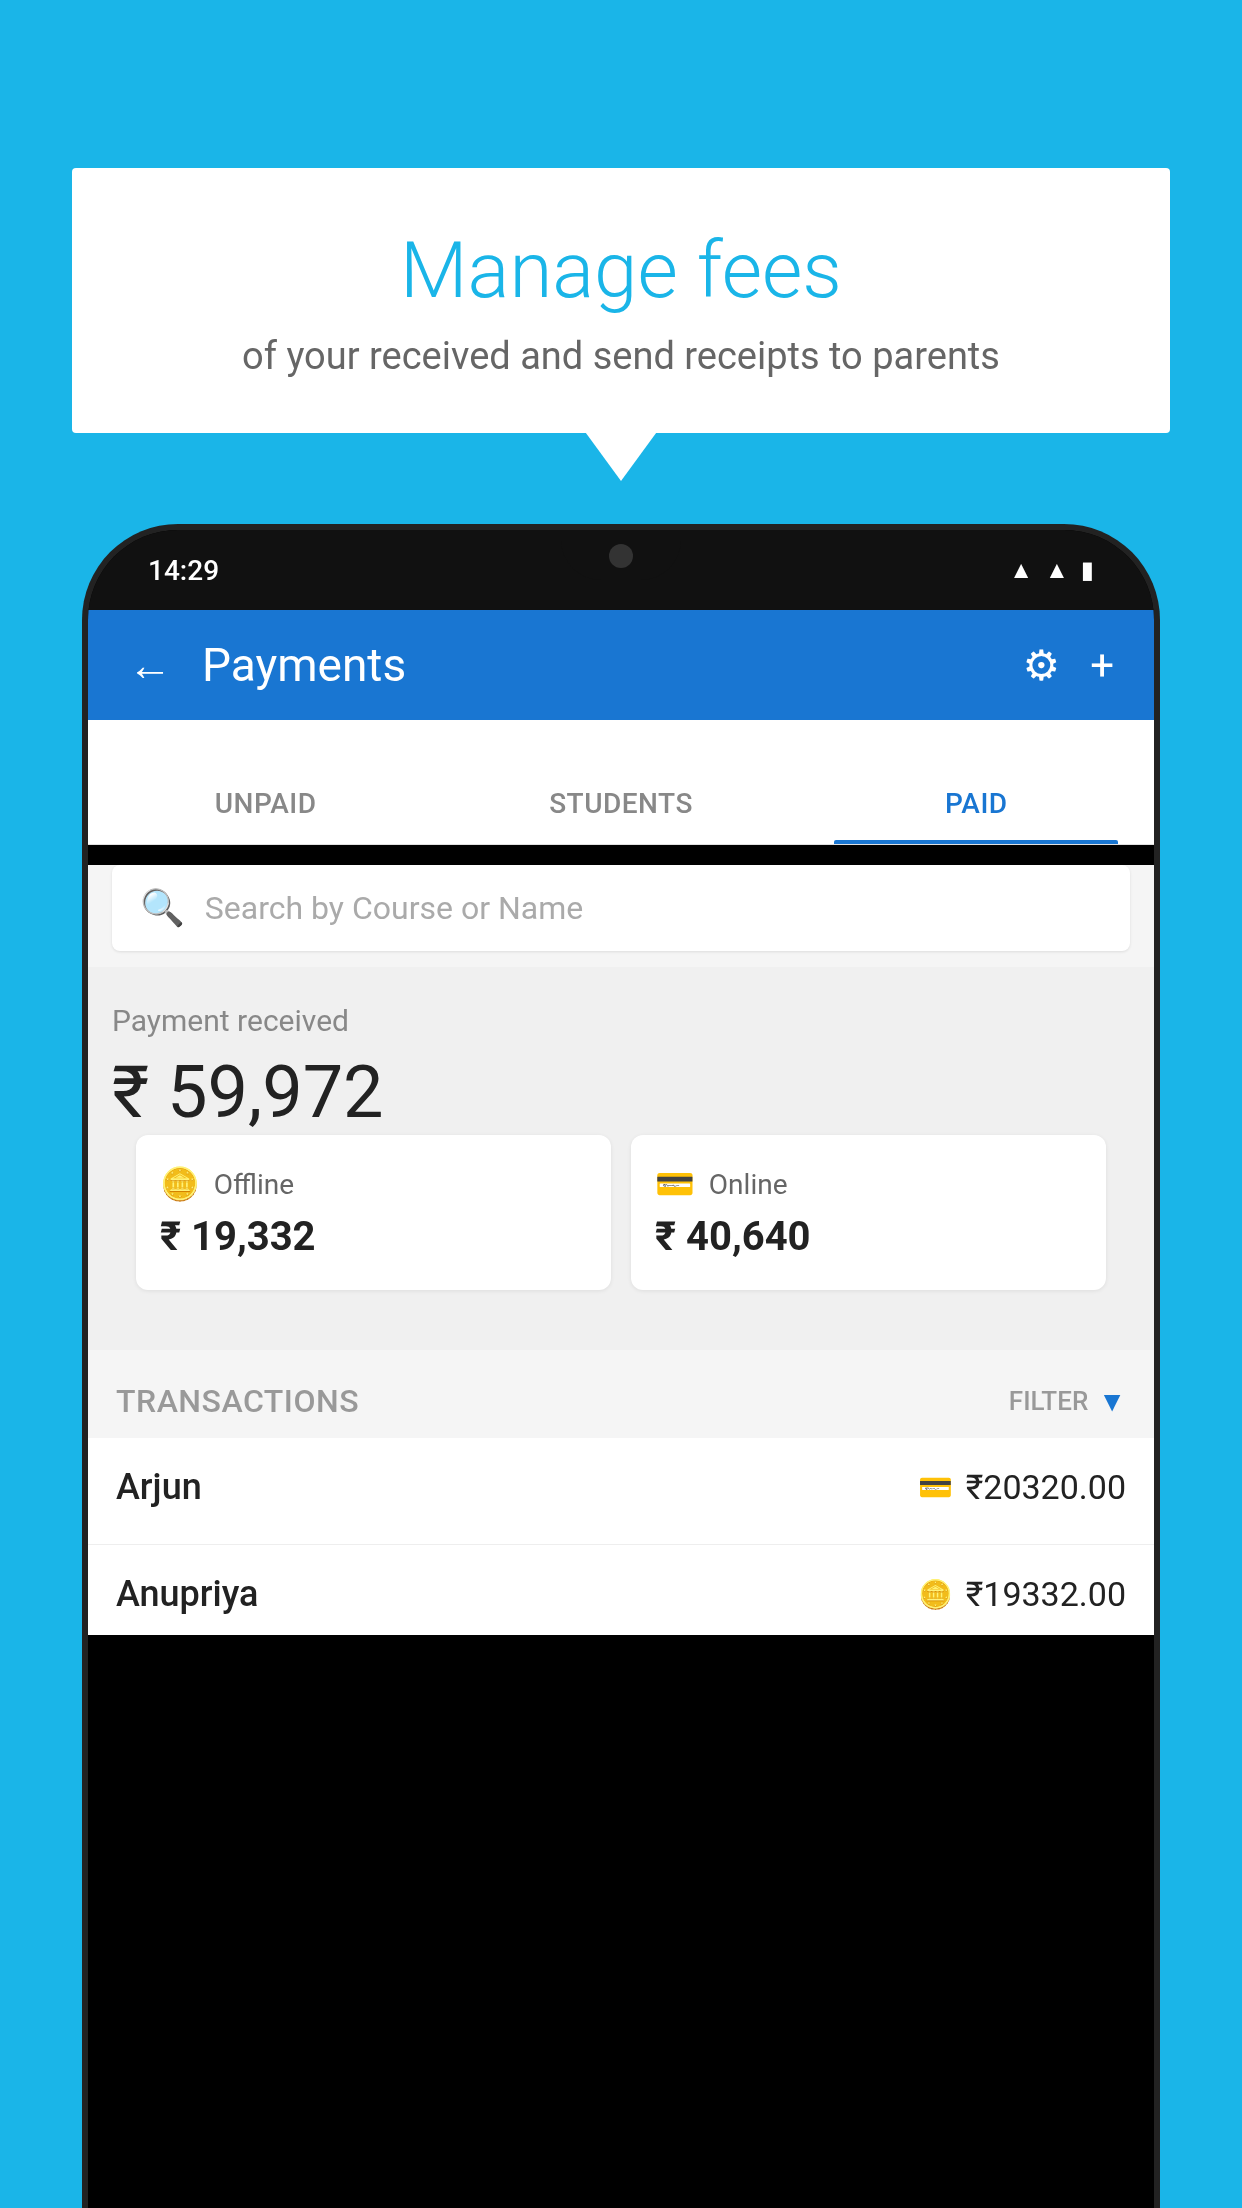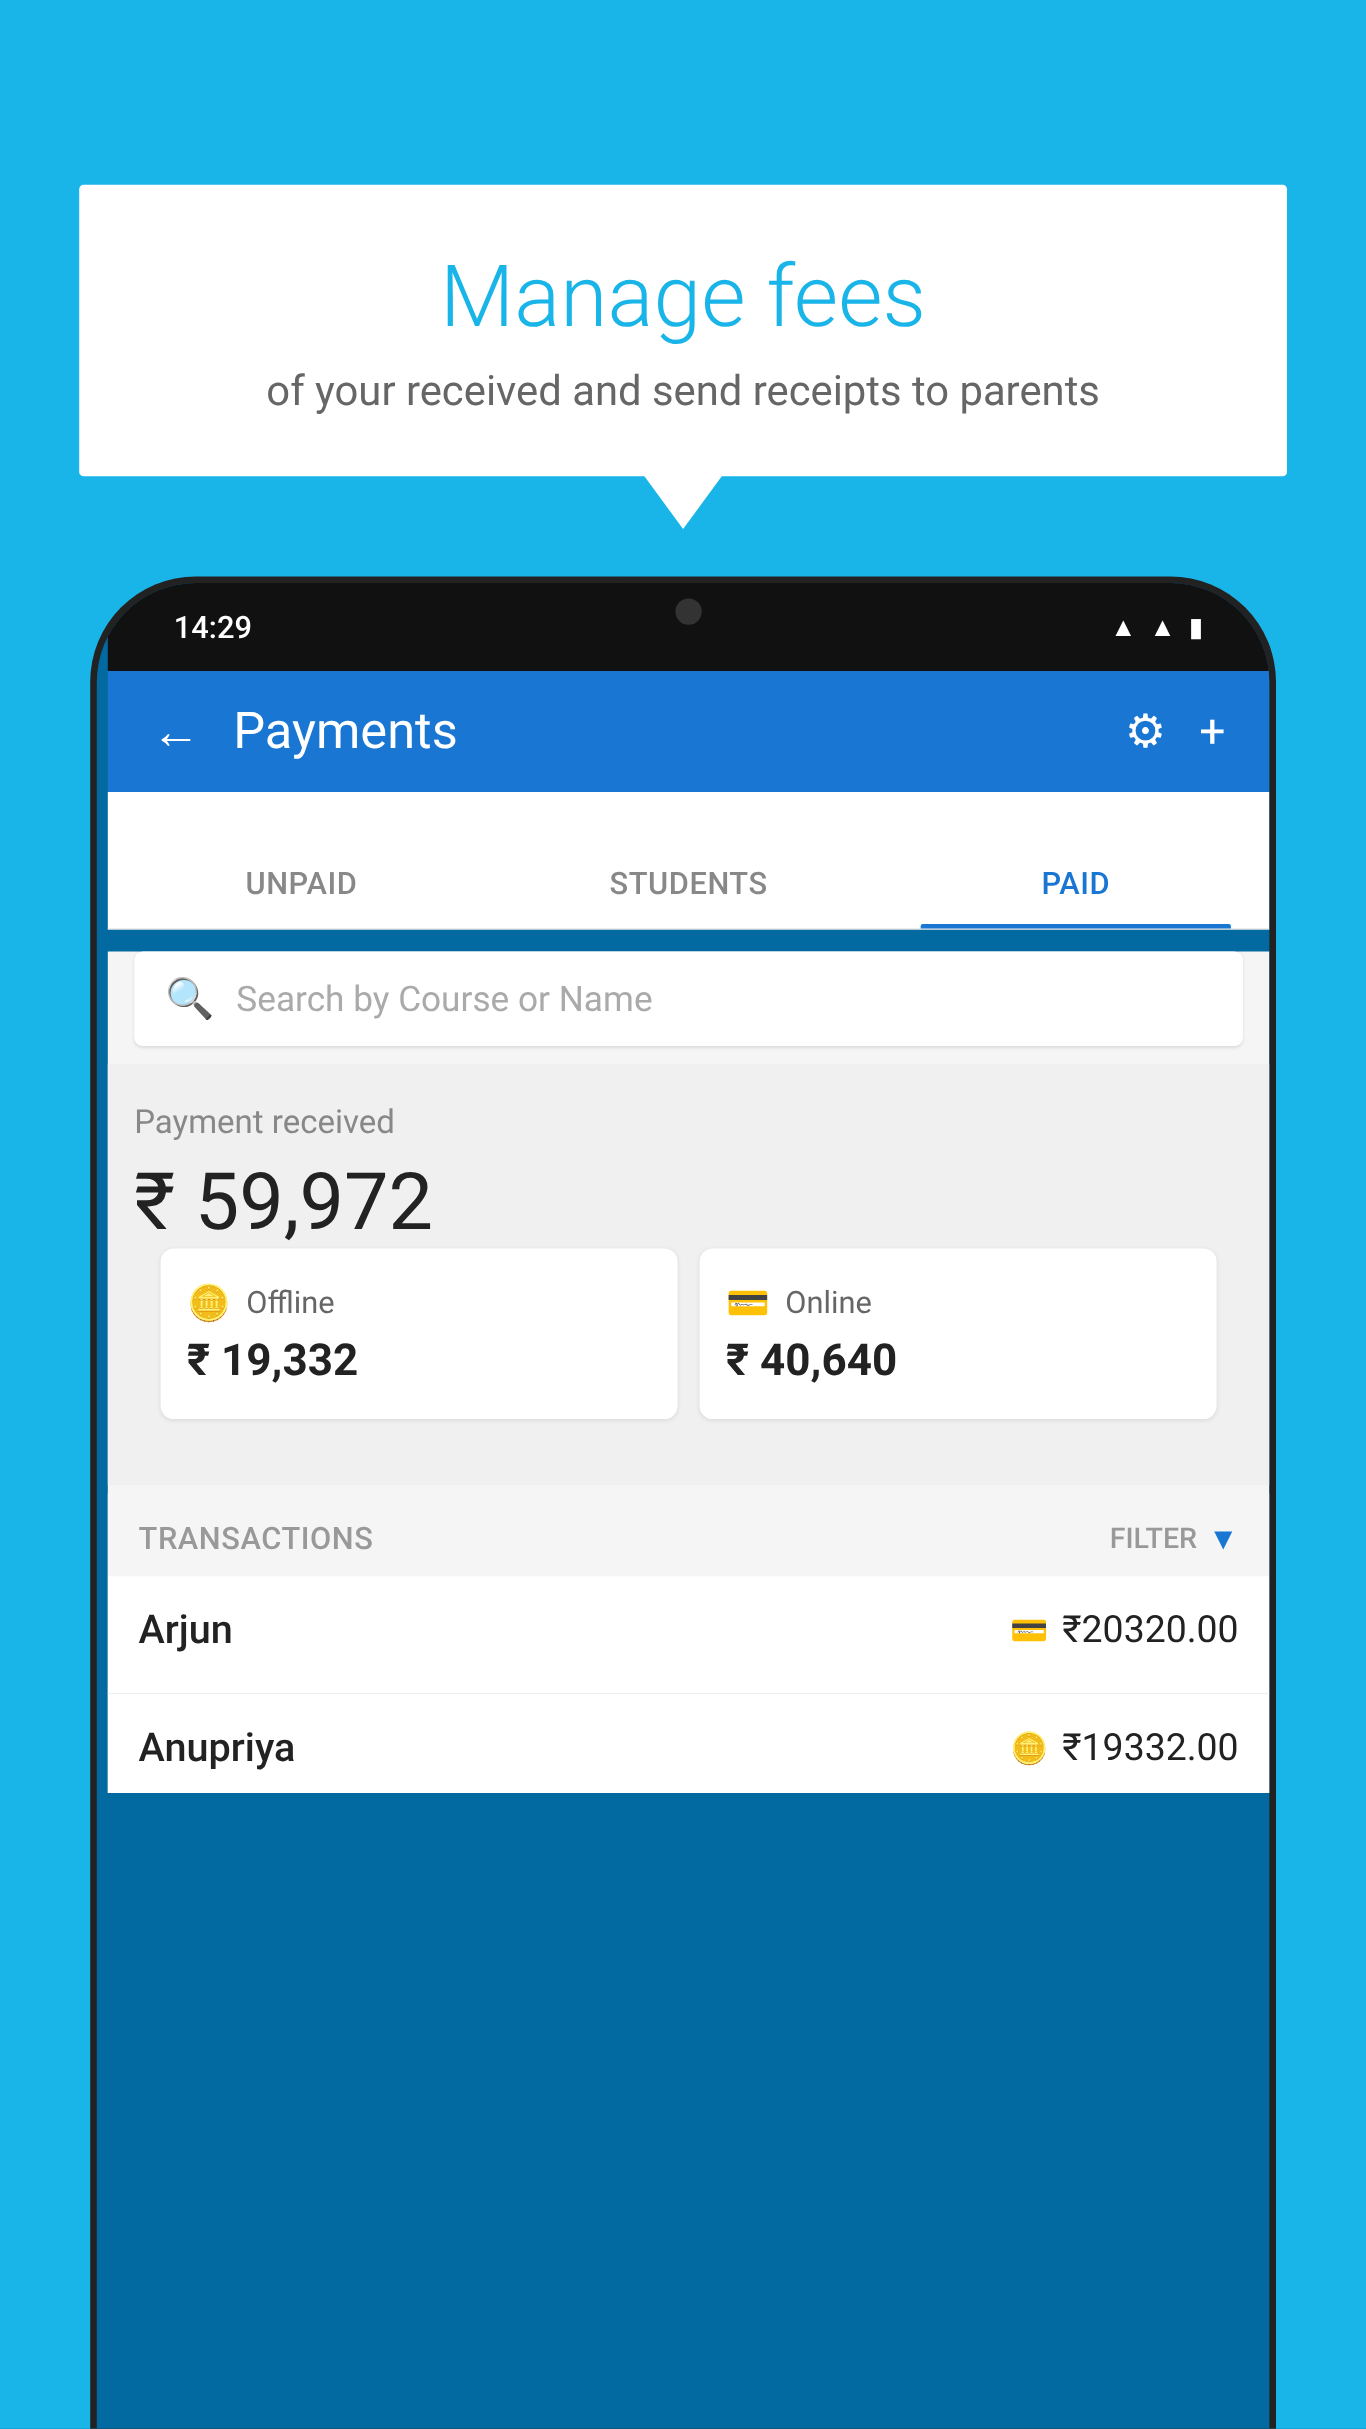--- a/index.html
+++ b/index.html
@@ -49,25 +49,24 @@
       font-weight: 400;
     }
 
     
     .phone-frame {
       position: absolute;
       top: 530px;
       left: 88px;
       right: 88px;
       bottom: 0;
-      background: #0369a1;
+      background: #000000;
       border-radius: 90px 90px 0 0;
       overflow: hidden;
       box-shadow: 0 0 0 6px #222;
-      padding-left: 10px;
     }
 
     
     .phone-top {
       background: #111;
       height: 80px;
       display: flex;
       align-items: center;
       justify-content: space-between;
       padding: 0 60px;
@@ -251,21 +250,21 @@
     
     .transactions-header {
       display: flex;
       justify-content: space-between;
       align-items: center;
       padding: 24px 28px 18px;
       background: #f5f5f5;
     }
     .transactions-label {
       color: #999;
-      font-size: 28px;
+      font-size: 32px;
       font-weight: 500;
       letter-spacing: 0.5px;
     }
     .filter-label {
       display: flex;
       align-items: center;
       gap: 10px;
       color: #999;
       font-size: 26px;
       font-weight: 500;

